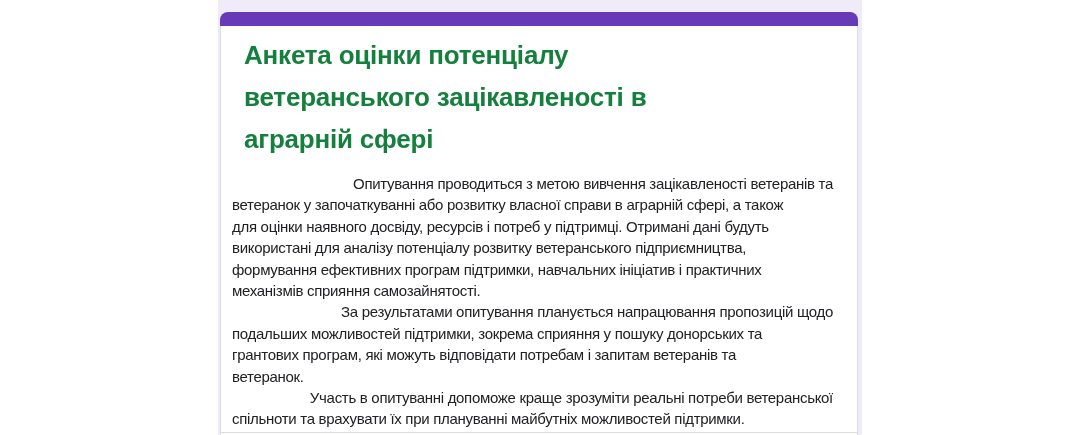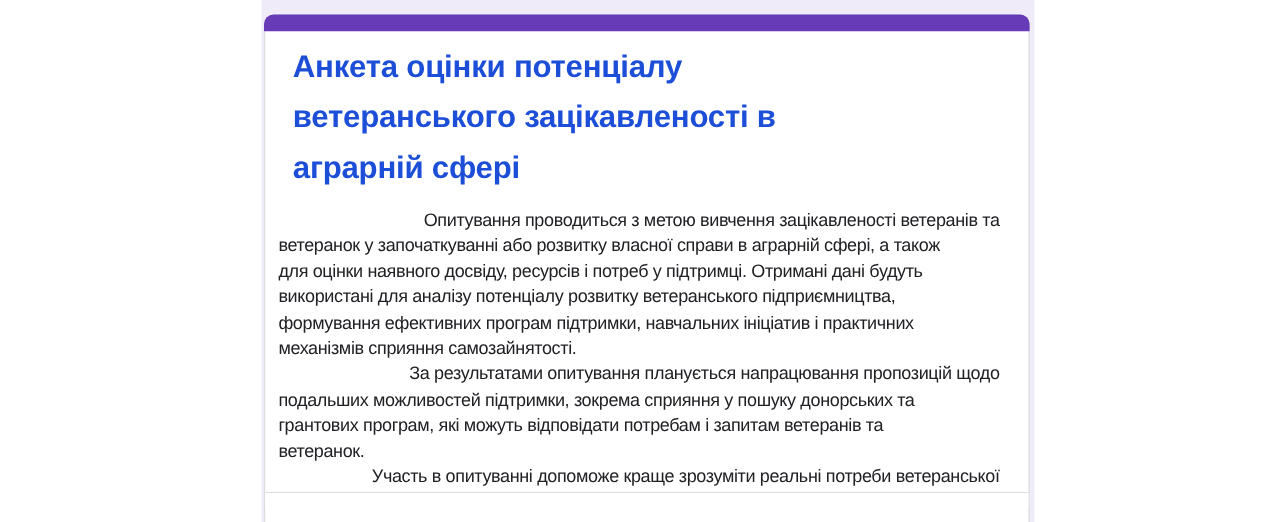--- a/index.html
+++ b/index.html
@@ -35,21 +35,21 @@
     border-radius: 8px 8px 0 0;
     margin: -1px -1px 0 -1px;
   }
   .form-title {
     margin: 8px 24px 0 23px;
   }
   .title-line {
     font-size: 26px;
     line-height: 42px;
     font-weight: 700;
-    color: #1d4ed8;
+    color: #15803d;
     letter-spacing: -0.2px;
     white-space: nowrap;
   }
   .form-description {
     margin: 13px 24px 0 11px;
   }
   .desc-line {
     font-size: 15px;
     line-height: 21.4px;
     color: #202124;
@@ -85,17 +85,18 @@
         <div class="desc-line">ветеранок у започаткуванні або розвитку власної справи в аграрній сфері, а також</div>
         <div class="desc-line">для оцінки наявного досвіду, ресурсів і потреб у підтримці. Отримані дані будуть</div>
         <div class="desc-line">використані для аналізу потенціалу розвитку ветеранського підприємництва,</div>
         <div class="desc-line">формування ефективних програм підтримки, навчальних ініціатив і практичних</div>
         <div class="desc-line">механізмів сприяння самозайнятості.</div>
         <div class="desc-line indent">За результатами опитування планується напрацювання пропозицій щодо</div>
         <div class="desc-line">подальших можливостей підтримки, зокрема сприяння у пошуку донорських та</div>
         <div class="desc-line">грантових програм, які можуть відповідати потребам і запитам ветеранів та</div>
         <div class="desc-line">ветеранок.</div>
         <div class="desc-line indent">Участь в опитуванні допоможе краще зрозуміти реальні потреби ветеранської</div>
+        <div class="desc-line">спільноти та врахувати їх при плануванні майбутніх можливостей підтримки.</div>
       </div>
     <div class="section-divider"></div>
     <div class="card-next-section"></div>
   </div>
 </div>
 
 </body></html>

